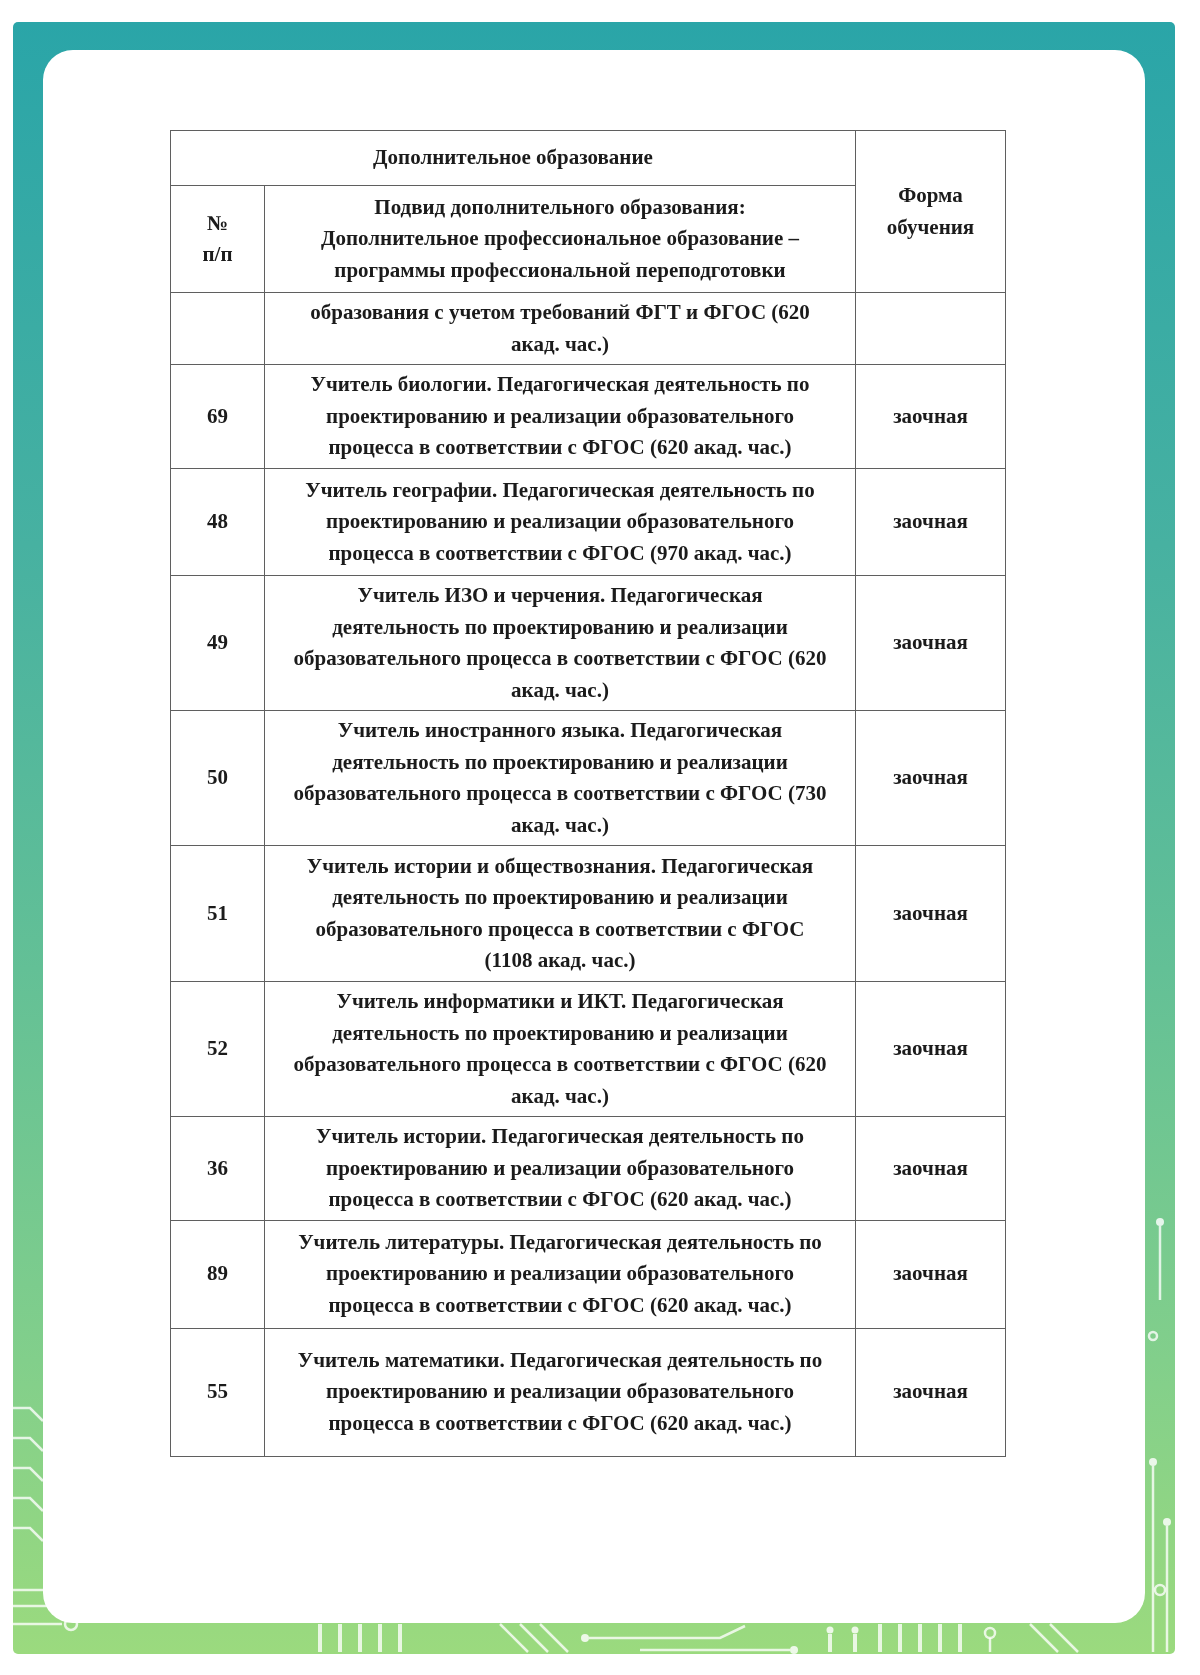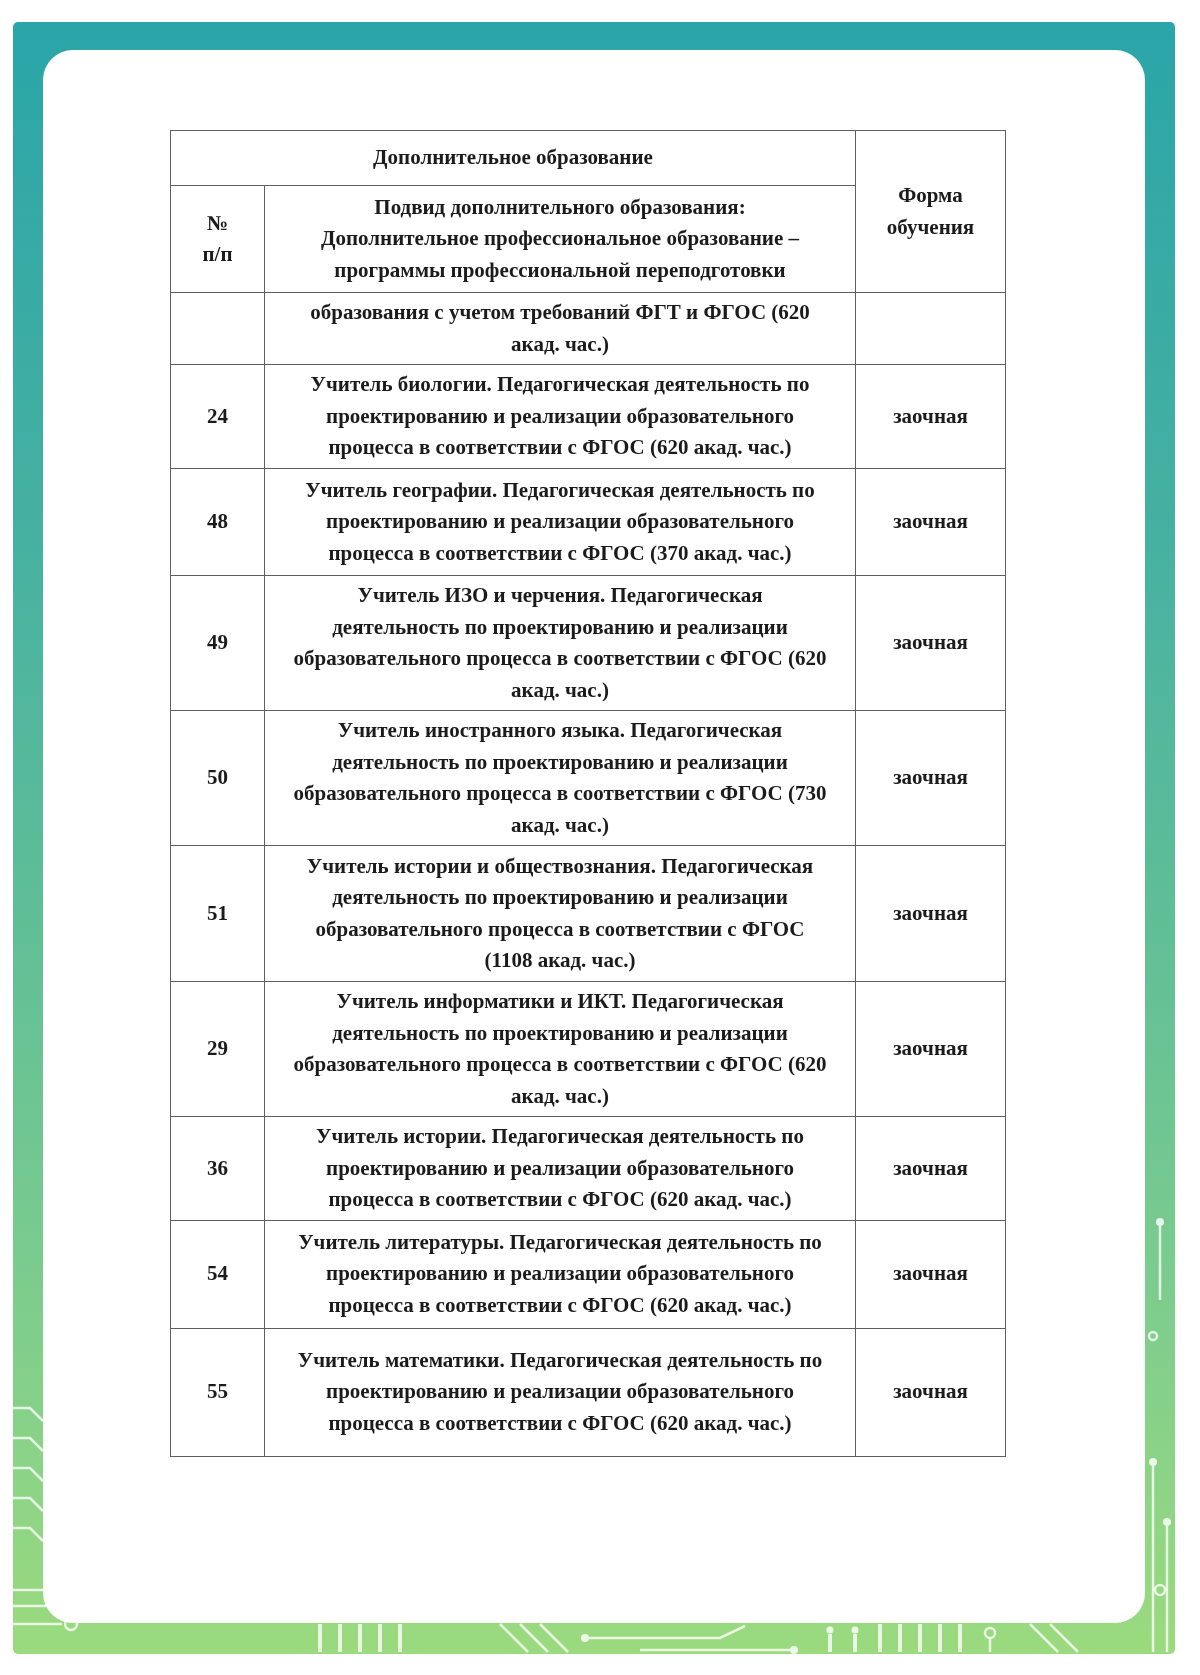--- a/index.html
+++ b/index.html
@@ -131,56 +131,56 @@
         <td class="prehead">Подвид дополнительного образования:
 Дополнительное профессиональное образование –
 программы профессиональной переподготовки</td>
       </tr>
       <tr style="height:57px">
         <td></td>
         <td>образования с учетом требований ФГТ и ФГОС (620 акад. час.)</td>
         <td></td>
       </tr>
       <tr style="height:104px">
-        <td>24</td>
+        <td>69</td>
         <td>Учитель биологии. Педагогическая деятельность по проектированию и реализации образовательного процесса в соответствии с ФГОС (620 акад. час.)</td>
         <td>заочная</td>
       </tr>
       <tr style="height:107px">
         <td>48</td>
-        <td>Учитель географии. Педагогическая деятельность по проектированию и реализации образовательного процесса в соответствии с ФГОС (370 акад. час.)</td>
+        <td>Учитель географии. Педагогическая деятельность по проектированию и реализации образовательного процесса в соответствии с ФГОС (970 акад. час.)</td>
         <td>заочная</td>
       </tr>
       <tr style="height:134px">
         <td>49</td>
         <td>Учитель ИЗО и черчения. Педагогическая деятельность по проектированию и реализации образовательного процесса в соответствии с ФГОС (620 акад. час.)</td>
         <td>заочная</td>
       </tr>
       <tr style="height:128px">
         <td>50</td>
         <td>Учитель иностранного языка. Педагогическая деятельность по проектированию и реализации образовательного процесса в соответствии с ФГОС (730 акад. час.)</td>
         <td>заочная</td>
       </tr>
       <tr style="height:136px">
         <td>51</td>
         <td>Учитель истории и обществознания. Педагогическая деятельность по проектированию и реализации образовательного процесса в соответствии с ФГОС (1108 акад. час.)</td>
         <td>заочная</td>
       </tr>
       <tr style="height:132px">
-        <td>29</td>
+        <td>52</td>
         <td>Учитель информатики и ИКТ. Педагогическая деятельность по проектированию и реализации образовательного процесса в соответствии с ФГОС (620 акад. час.)</td>
         <td>заочная</td>
       </tr>
       <tr style="height:102px">
         <td>36</td>
         <td>Учитель истории. Педагогическая деятельность по проектированию и реализации образовательного процесса в соответствии с ФГОС (620 акад. час.)</td>
         <td>заочная</td>
       </tr>
       <tr style="height:108px">
-        <td>54</td>
+        <td>89</td>
         <td>Учитель литературы. Педагогическая деятельность по проектированию и реализации образовательного процесса в соответствии с ФГОС (620 акад. час.)</td>
         <td>заочная</td>
       </tr>
       <tr style="height:128px">
         <td>55</td>
         <td>Учитель математики. Педагогическая деятельность по проектированию и реализации образовательного процесса в соответствии с ФГОС (620 акад. час.)</td>
         <td>заочная</td>
       </tr>
     </tbody>
   </table>

